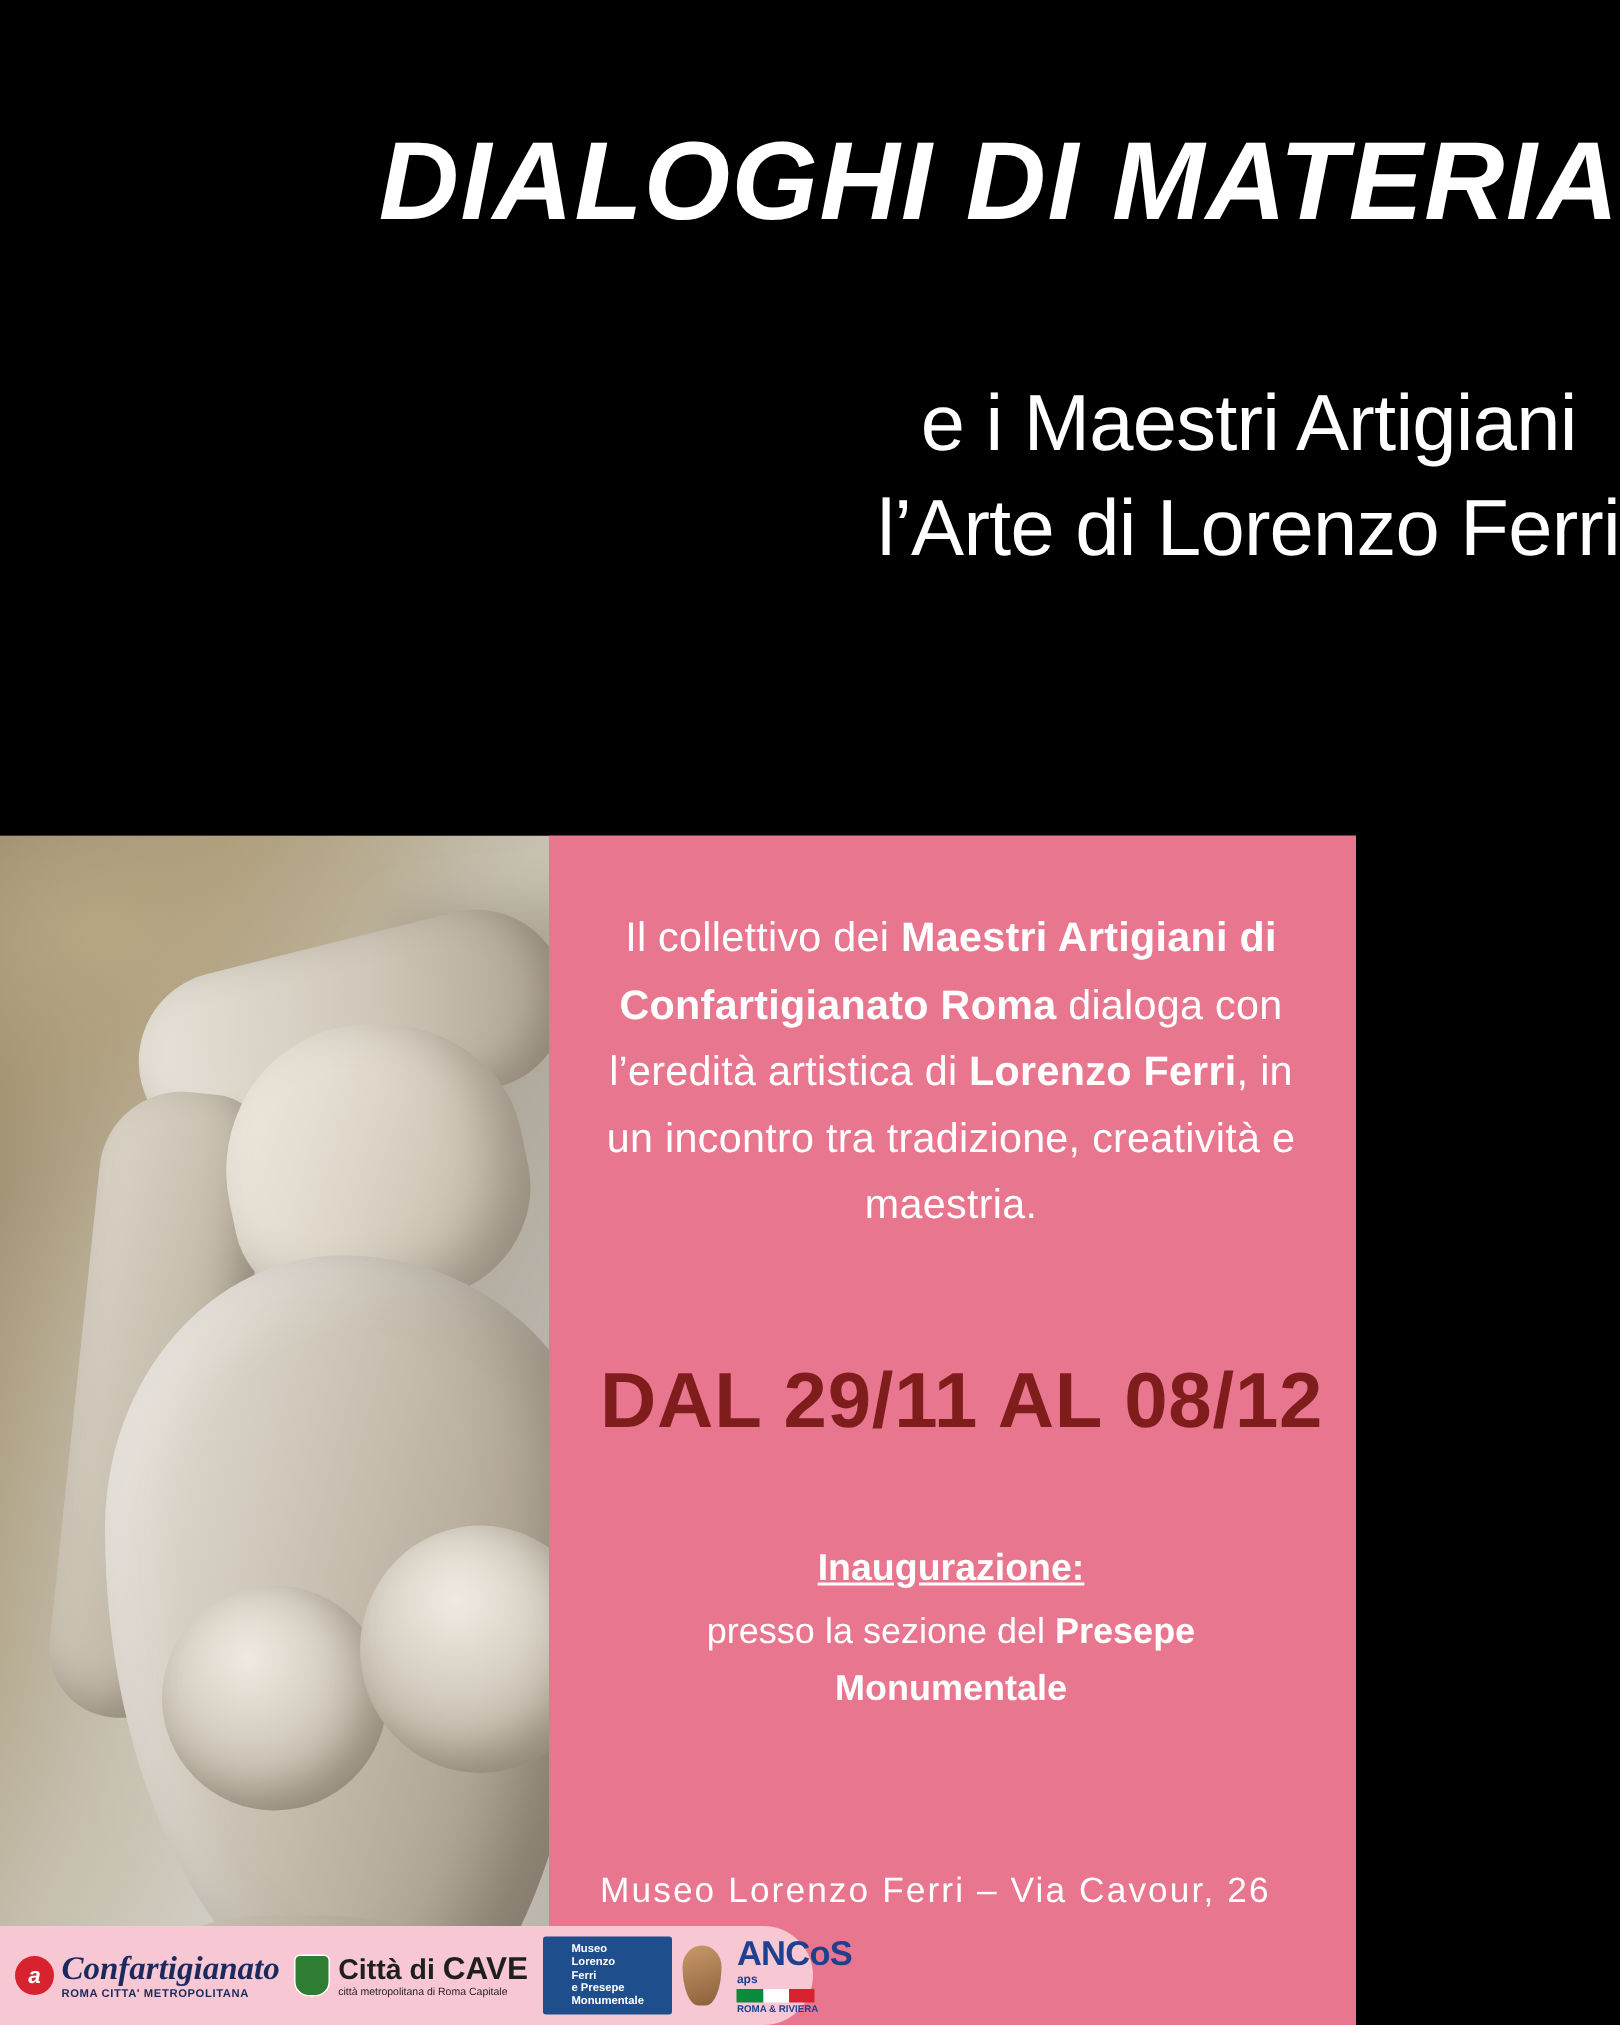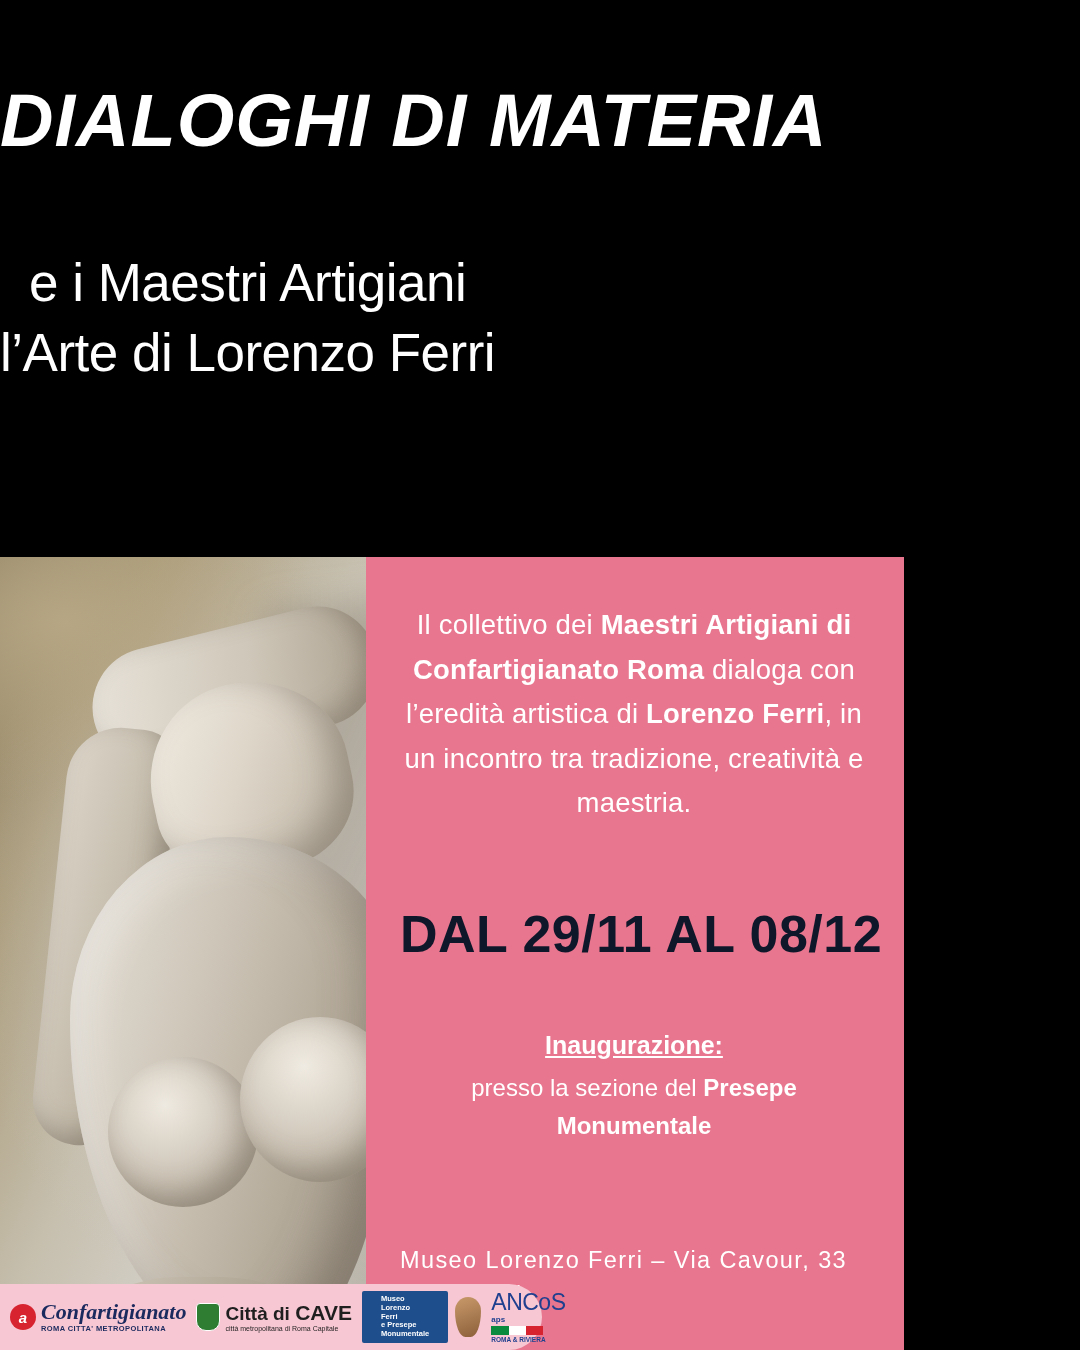--- a/index.html
+++ b/index.html
@@ -20,21 +20,21 @@
 
   
   .header {
     position: absolute;
     top: 0; left: 0;
     width: 1080px;
     height: 686px;
     background: #000000;
     display: flex;
     flex-direction: column;
-    align-items: flex-start;
+    align-items: flex-end;
   }
   .title {
     margin-top: 82px;
     color: #ffffff;
     font-family: "Liberation Sans", sans-serif;
     font-size: 74px;
     font-weight: bold;
     font-style: italic;
     letter-spacing: 1px;
     line-height: 1.05;
@@ -167,21 +167,21 @@
     color: #ffffff;
   }
   .panel-intro b { font-weight: bold; }
   .dates {
     margin-top: 78px;
     text-align: center;
     font-family: "Liberation Sans", sans-serif;
     font-weight: bold;
     font-size: 52px;
     letter-spacing: 0.5px;
-    color: #0f172a;
+    color: #7f1d1d;
     white-space: nowrap;
   }
   .opening {
     margin-top: 62px;
     text-align: center;
     font-size: 24px;
     line-height: 1.55;
     color: #ffffff;
   }
   .opening .lbl {
@@ -280,21 +280,21 @@
   }
   .logo-museo .fig {
     width: 26px; height: 40px;
     background: linear-gradient(160deg, #c89a6a, #8d5f3a);
     border-radius: 50% 50% 40% 40% / 35% 35% 65% 65%;
     margin-left: 2px;
   }
   .logo-ancos { flex-direction: column; align-items: flex-start; gap: 1px; }
   .logo-ancos .t1 {
     font-size: 23px;
-    font-weight: normal;
+    font-weight: bold;
     color: #1f3f8f;
     line-height: 1;
     letter-spacing: -0.5px;
   }
   .logo-ancos .sub {
     font-size: 8px;
     color: #1f3f8f;
     font-weight: bold;
   }
   .logo-ancos .flag {
@@ -350,21 +350,21 @@
       <div class="dates">DAL 29/11 AL 08/12</div>
 
       <div class="opening">
         <div class="lbl">Inaugurazione:</div>
         <div class="row3">
           <span>presso la sezione del </span><b>Presepe Monumentale</b>
         </div>
       </div>
 
       <div class="address">
-        <div>Museo Lorenzo Ferri – Via Cavour, 33</div>
+        <div>Museo Lorenzo Ferri – Via Cavour, 26</div>
         <div>Cave (RM)</div>
       </div>
     </div>
   </div>
 
   <div class="logobar">
 
     <div class="logo logo-confart">
       <div class="mark">a</div>
       <div class="txt">

